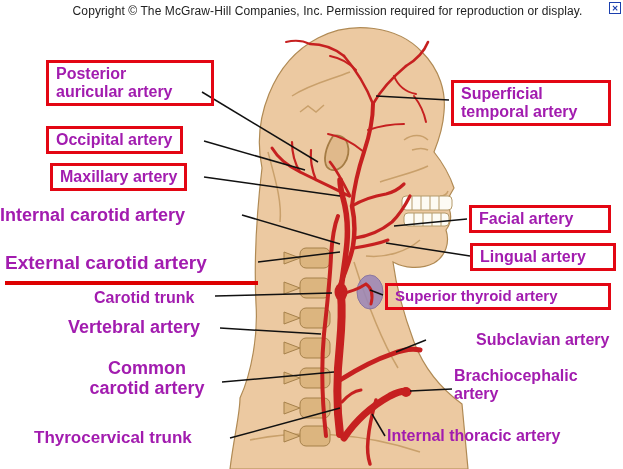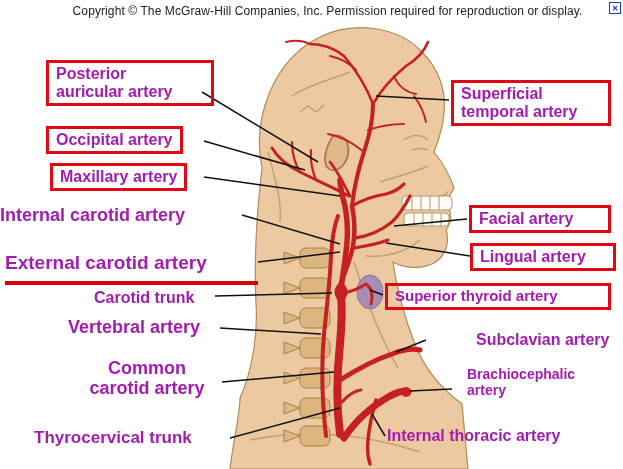--- a/index.html
+++ b/index.html
@@ -197,20 +197,20 @@
   </div>
 
   <div class="label boxed" style="left:469px;top:205px;width:142px;font-size:16px;">Facial artery</div>
 
   <div class="label boxed" style="left:470px;top:243px;width:146px;font-size:16px;">Lingual artery</div>
 
   <div class="label boxed" style="left:385px;top:283px;width:226px;font-size:15px;">Superior thyroid artery</div>
 
   <div class="label" style="left:428px;top:331px;font-size:16px;margin-left:48px;">Subclavian artery</div>
 
-  <div class="label" style="left:454px;top:367px;font-size:14px;margin-left:13px;">
+  <div class="label" style="left:454px;top:367px;font-size:16px;">
     <span class="ln">Brachiocephalic</span>
     <span class="ln">artery</span>
   </div>
 
   <div class="label" style="left:387px;top:427px;font-size:16px;">Internal thoracic artery</div>
 
 </div>
 
 </body></html>

